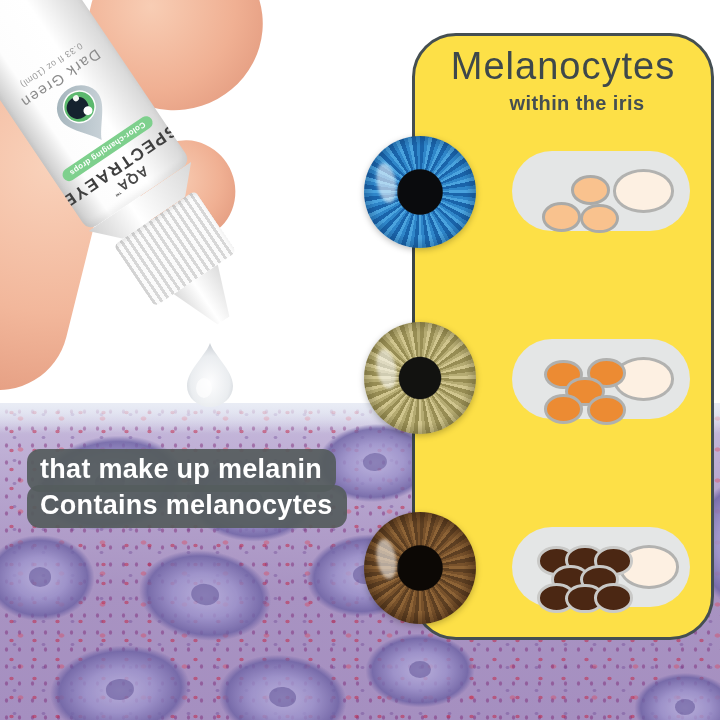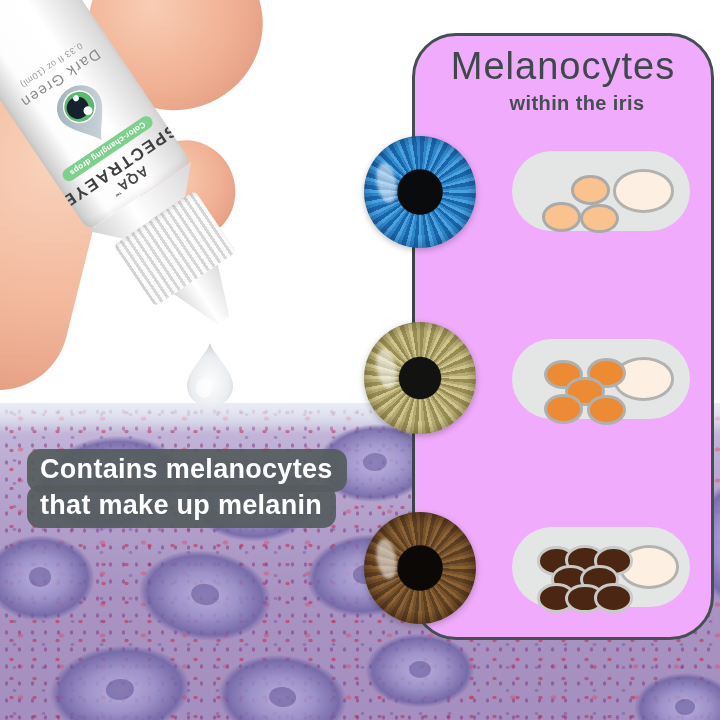--- a/index.html
+++ b/index.html
@@ -25,21 +25,21 @@
 
   
   .caption{position:absolute;left:27px;top:449px;z-index:6;display:flex;flex-direction:column;align-items:flex-start;}
   .caption span{display:inline-block;background:rgba(85,92,94,.93);color:#fff;
     font-size:27px;font-weight:700;letter-spacing:.3px;line-height:1.0;
     padding:7px 14px 9px 13px;border-radius:13px;}
   .caption span + span{margin-top:-7px;}
 
   
   .panel{position:absolute;left:412px;top:33px;width:302px;height:607px;z-index:2;
-    background:#f0abfc;border:3px solid #454f52;border-radius:44px;box-sizing:border-box;}
+    background:#fde047;border:3px solid #454f52;border-radius:44px;box-sizing:border-box;}
   .panel-title{position:absolute;left:0;top:9px;width:100%;text-align:center;
     font-size:38px;font-weight:300;color:#3e484b;letter-spacing:1px;}
   .panel-subtitle{position:absolute;left:14px;top:56px;width:100%;text-align:center;
     font-size:20px;font-weight:700;color:#454f52;letter-spacing:.4px;}
 
   .connector{position:absolute;left:412px;top:190px;width:3px;height:380px;background:#3b4547;z-index:3;}
 
   
   .eye{position:absolute;left:364px;width:112px;height:112px;border-radius:50%;z-index:4;
     box-shadow:0 2px 6px rgba(0,0,0,.25);}
@@ -159,22 +159,22 @@
       <div class="m-dot" style="left: 30%; top: 23%; width: 22%; height: 37%; background: rgb(75, 39, 19); border: 3px solid rgb(201, 201, 199);"></div>
       <div class="m-dot" style="left: 46%; top: 24%; width: 22%; height: 37%; background: rgb(75, 39, 19); border: 3px solid rgb(201, 201, 199);"></div>
       <div class="m-dot" style="left: 22%; top: 47%; width: 22%; height: 37%; background: rgb(75, 39, 19); border: 3px solid rgb(201, 201, 199);"></div>
       <div class="m-dot" style="left: 38%; top: 47%; width: 22%; height: 37%; background: rgb(75, 39, 19); border: 3px solid rgb(201, 201, 199);"></div>
       <div class="m-dot" style="left: 14%; top: 70%; width: 22%; height: 37%; background: rgb(75, 39, 19); border: 3px solid rgb(201, 201, 199);"></div>
       <div class="m-dot" style="left: 30%; top: 71%; width: 22%; height: 37%; background: rgb(75, 39, 19); border: 3px solid rgb(201, 201, 199);"></div>
       <div class="m-dot" style="left: 46%; top: 70%; width: 22%; height: 37%; background: rgb(75, 39, 19); border: 3px solid rgb(201, 201, 199);"></div>
     </div>
 
   <div class="caption">
+    <span>that make up melanin</span>
     <span>Contains melanocytes</span>
-    <span>that make up melanin</span>
   </div>
 
   <div class="finger finger-top"></div>
   <div class="finger finger-mid"></div>
   <div class="finger thumb"></div>
 
   <div class="bottle-wrap">
     <div class="bottle-body">
       <div class="label-inner">
         <div class="brand-line">

